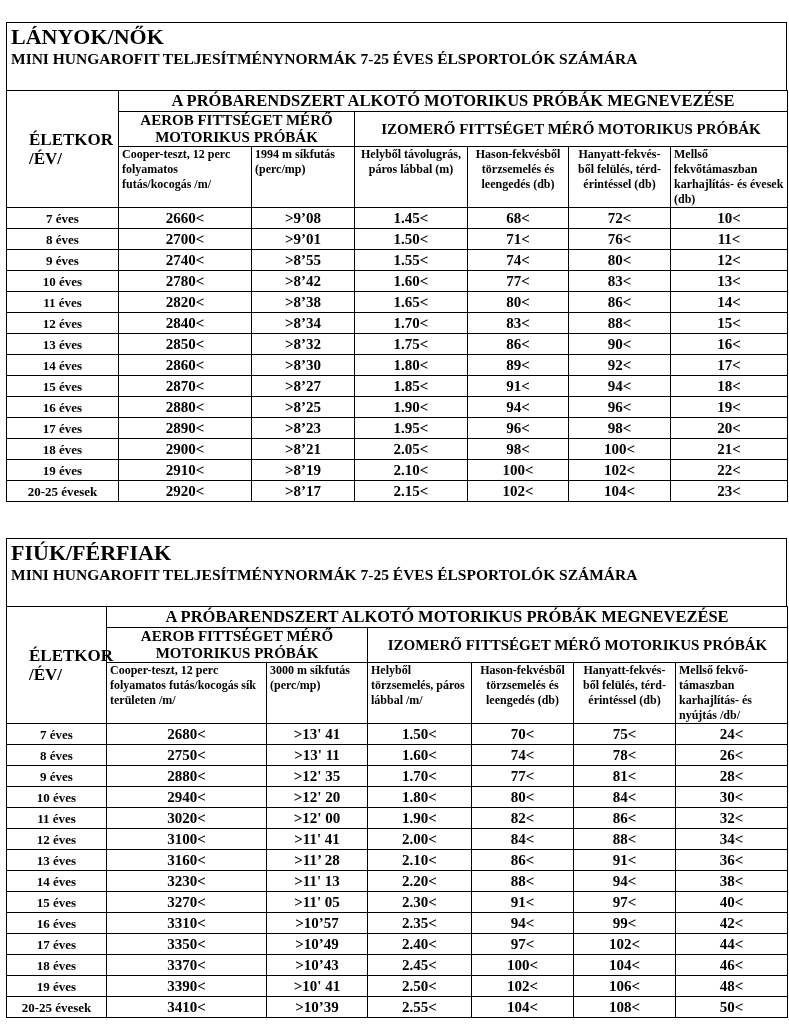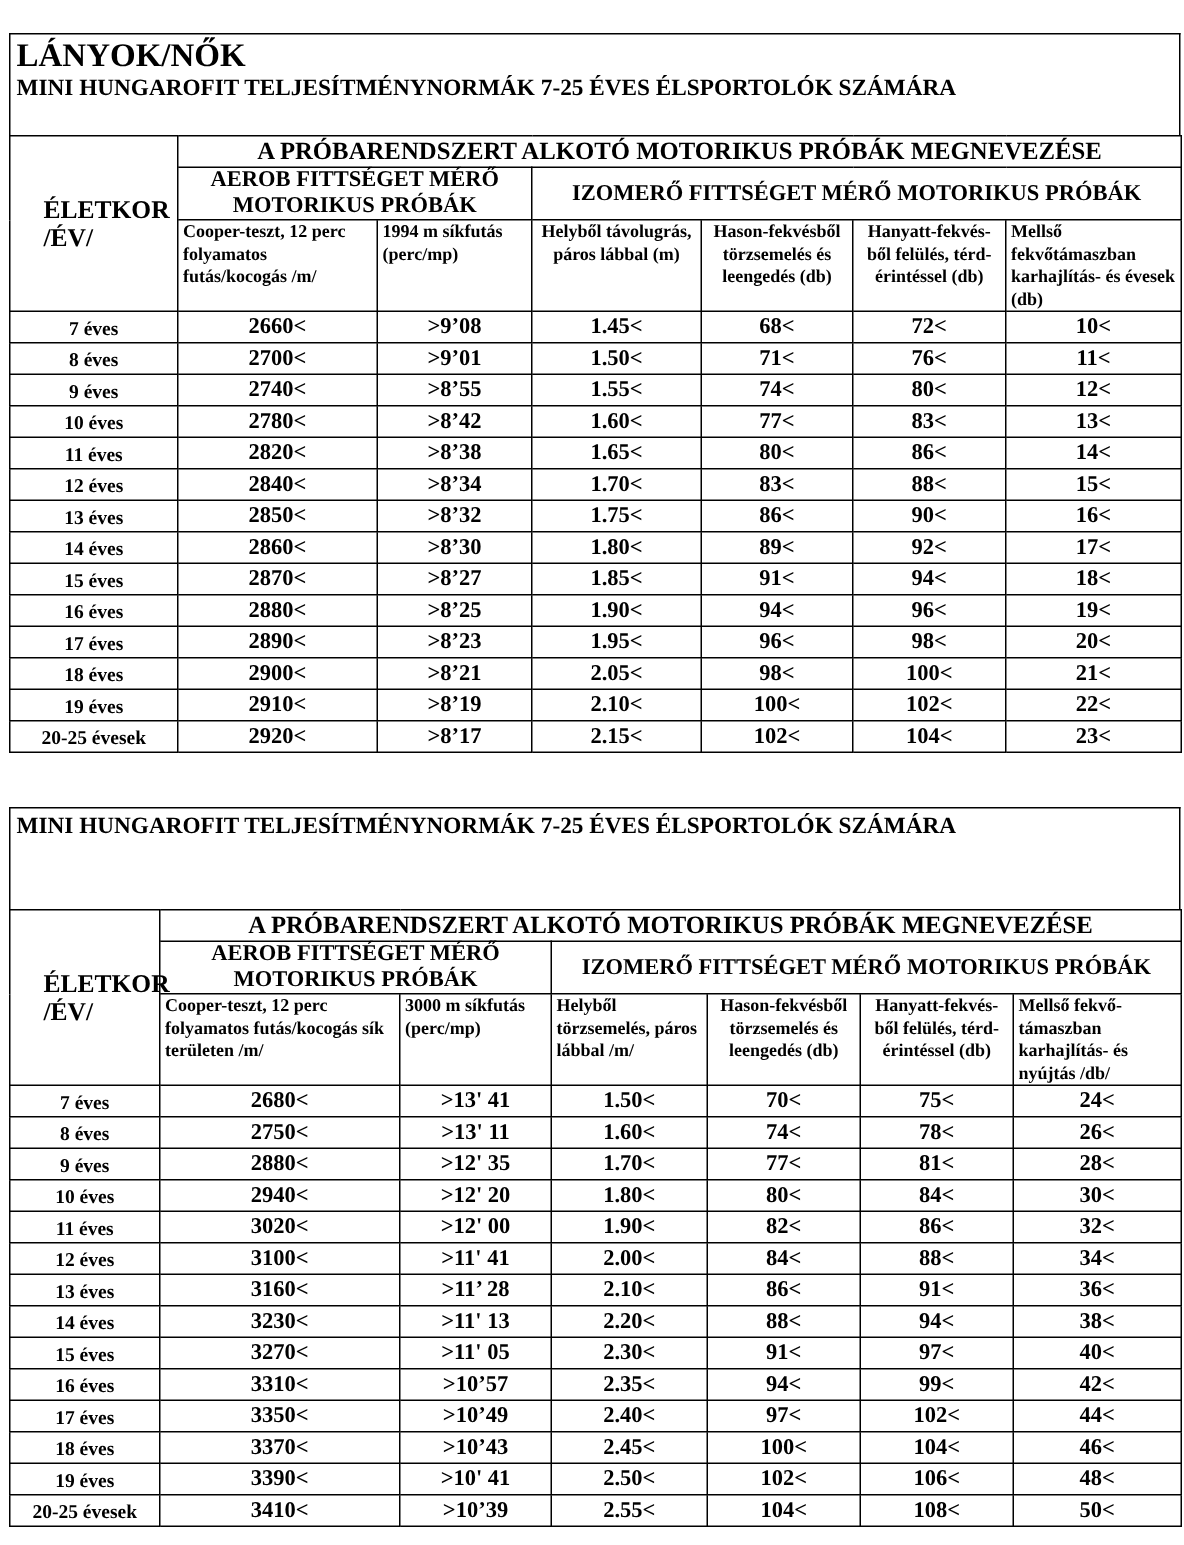--- a/index.html
+++ b/index.html
@@ -182,20 +182,21 @@
           <td class="val">102&lt;</td>
           <td class="val">104&lt;</td>
           <td class="val">23&lt;</td>
         </tr>
       </tbody>
   </table>
 </div>
 
 <div class="block" style="top:538px;">
   <div class="title-box" style="height:68px;">
+    <div class="t1">FIÚK/FÉRFIAK</div>
     <div class="t2">MINI HUNGAROFIT TELJESÍTMÉNYNORMÁK 7-25 ÉVES ÉLSPORTOLÓK SZÁMÁRA</div>
   </div>
   <table>
     <colgroup>
       <col style="width:100px">
         <col style="width:160px">
         <col style="width:101px">
       <col style="width:104px">
         <col style="width:102px">
         <col style="width:102px">

